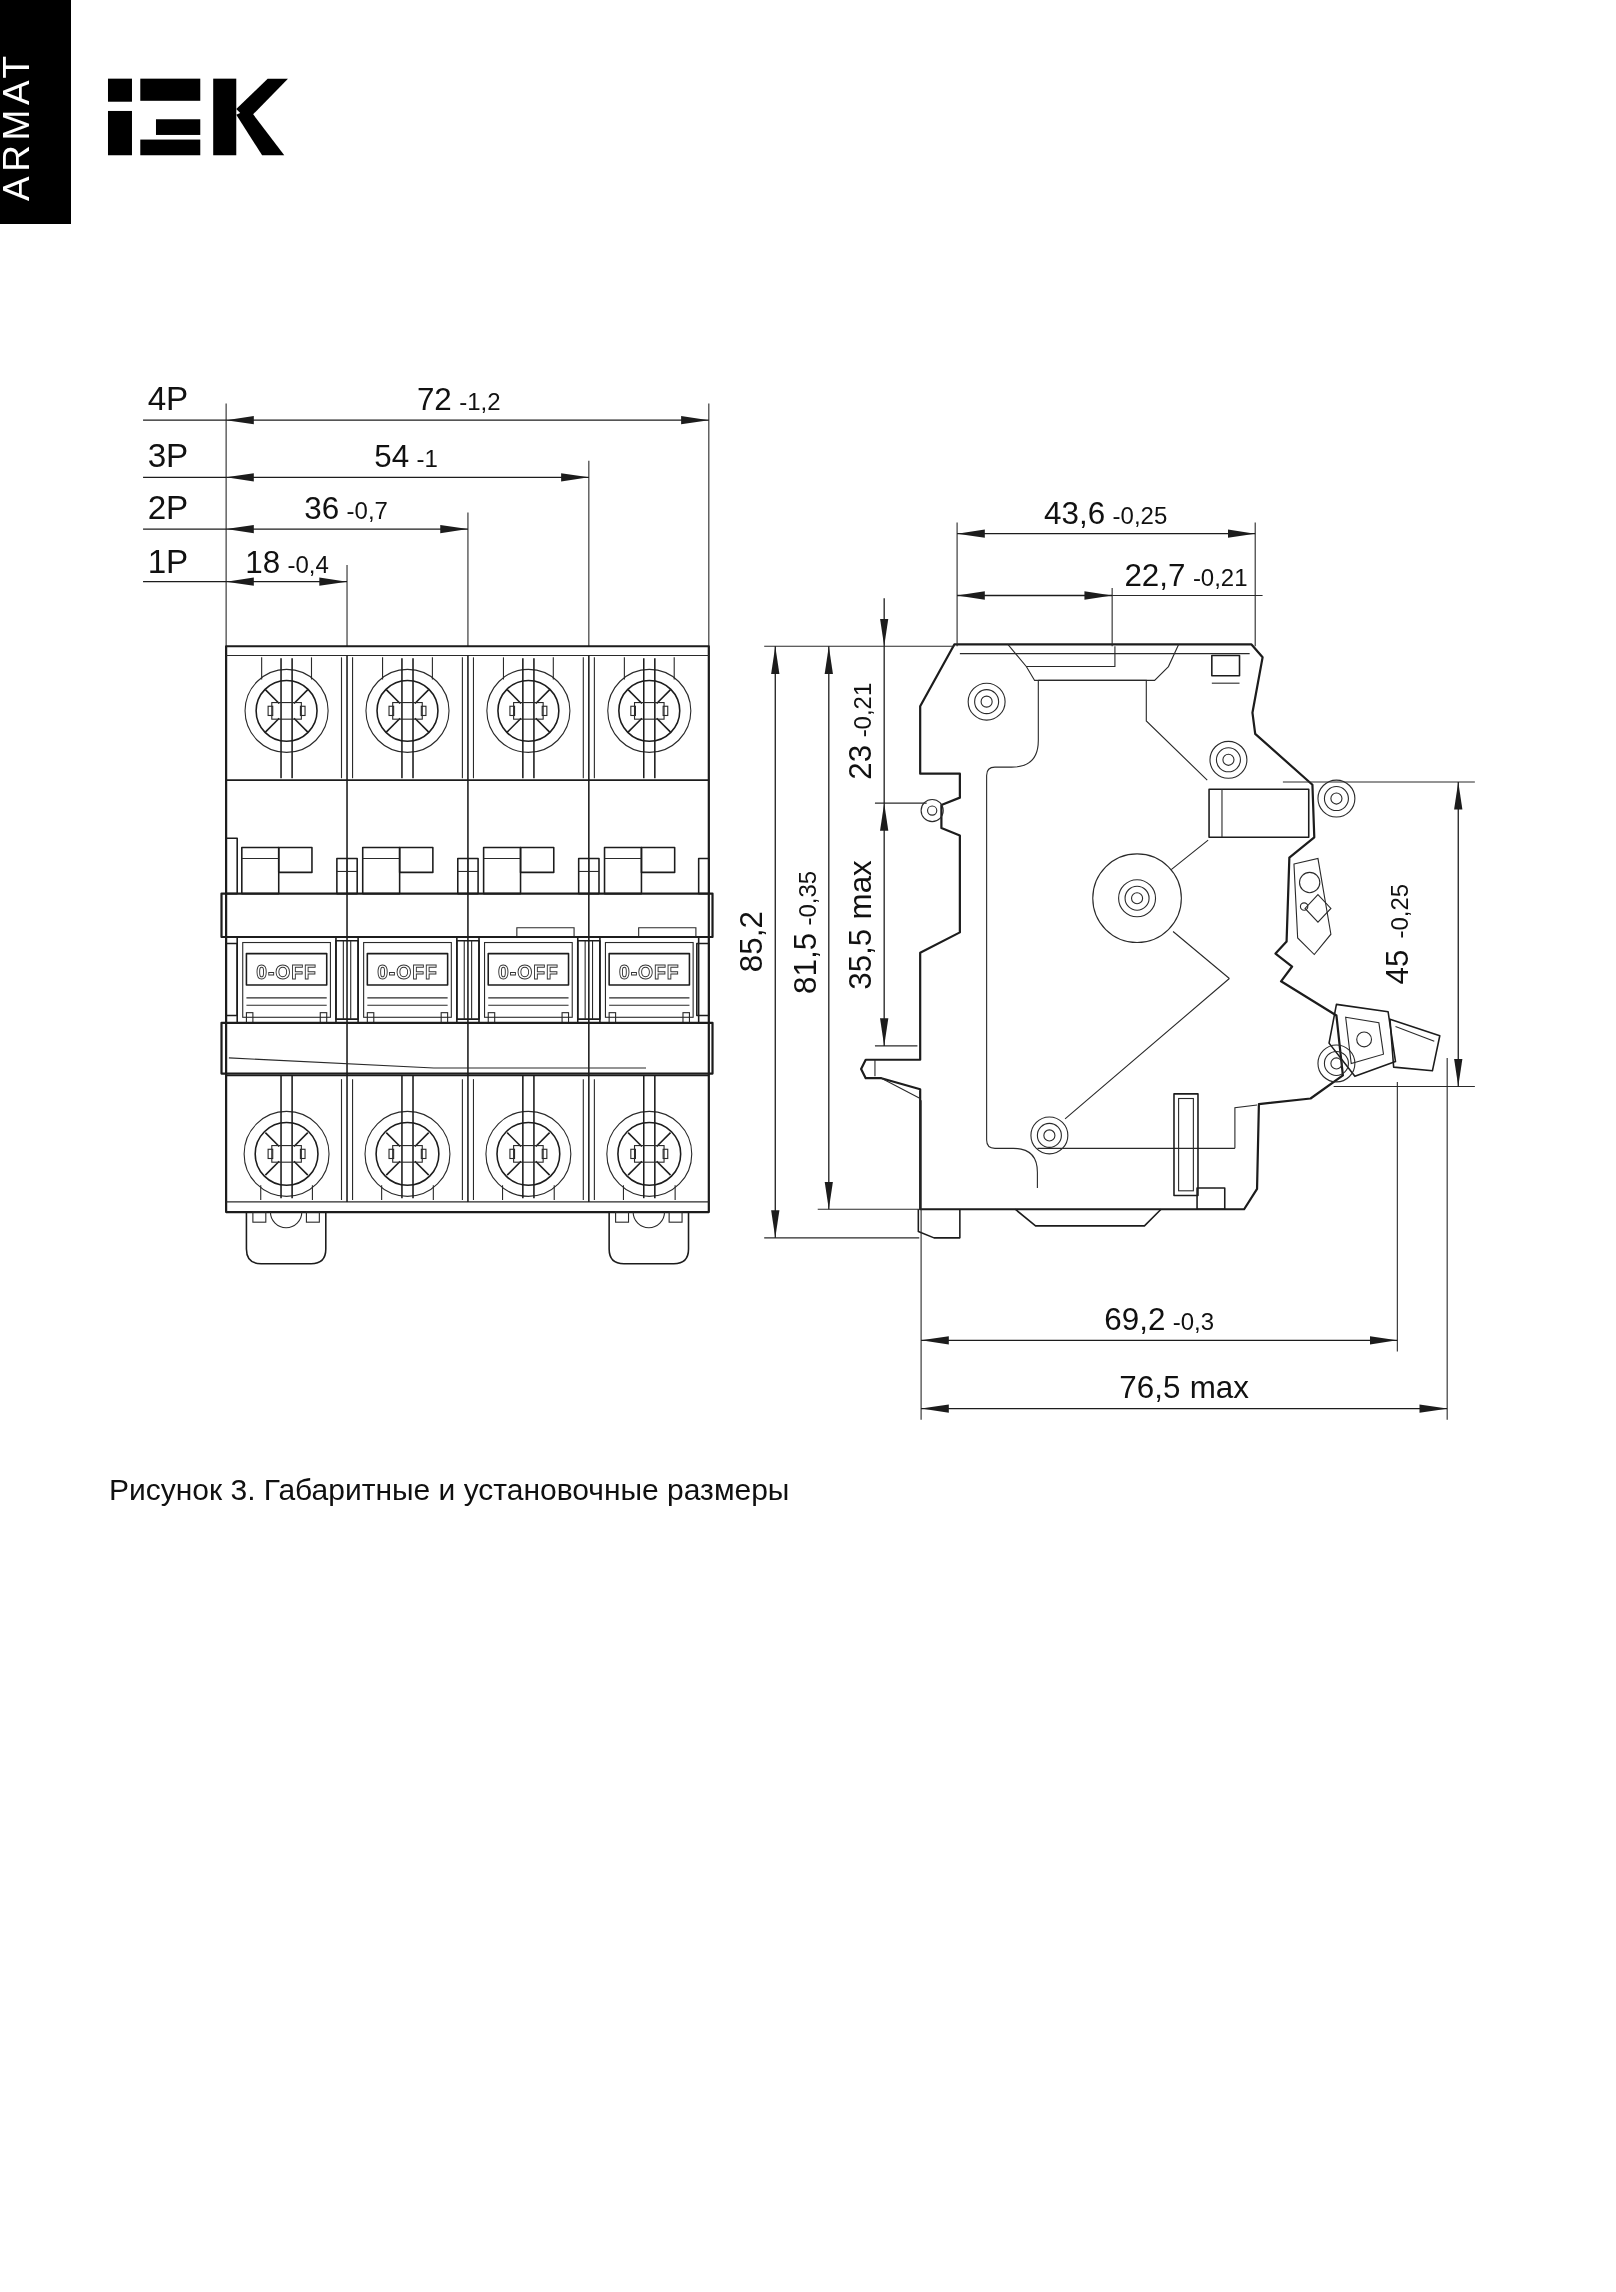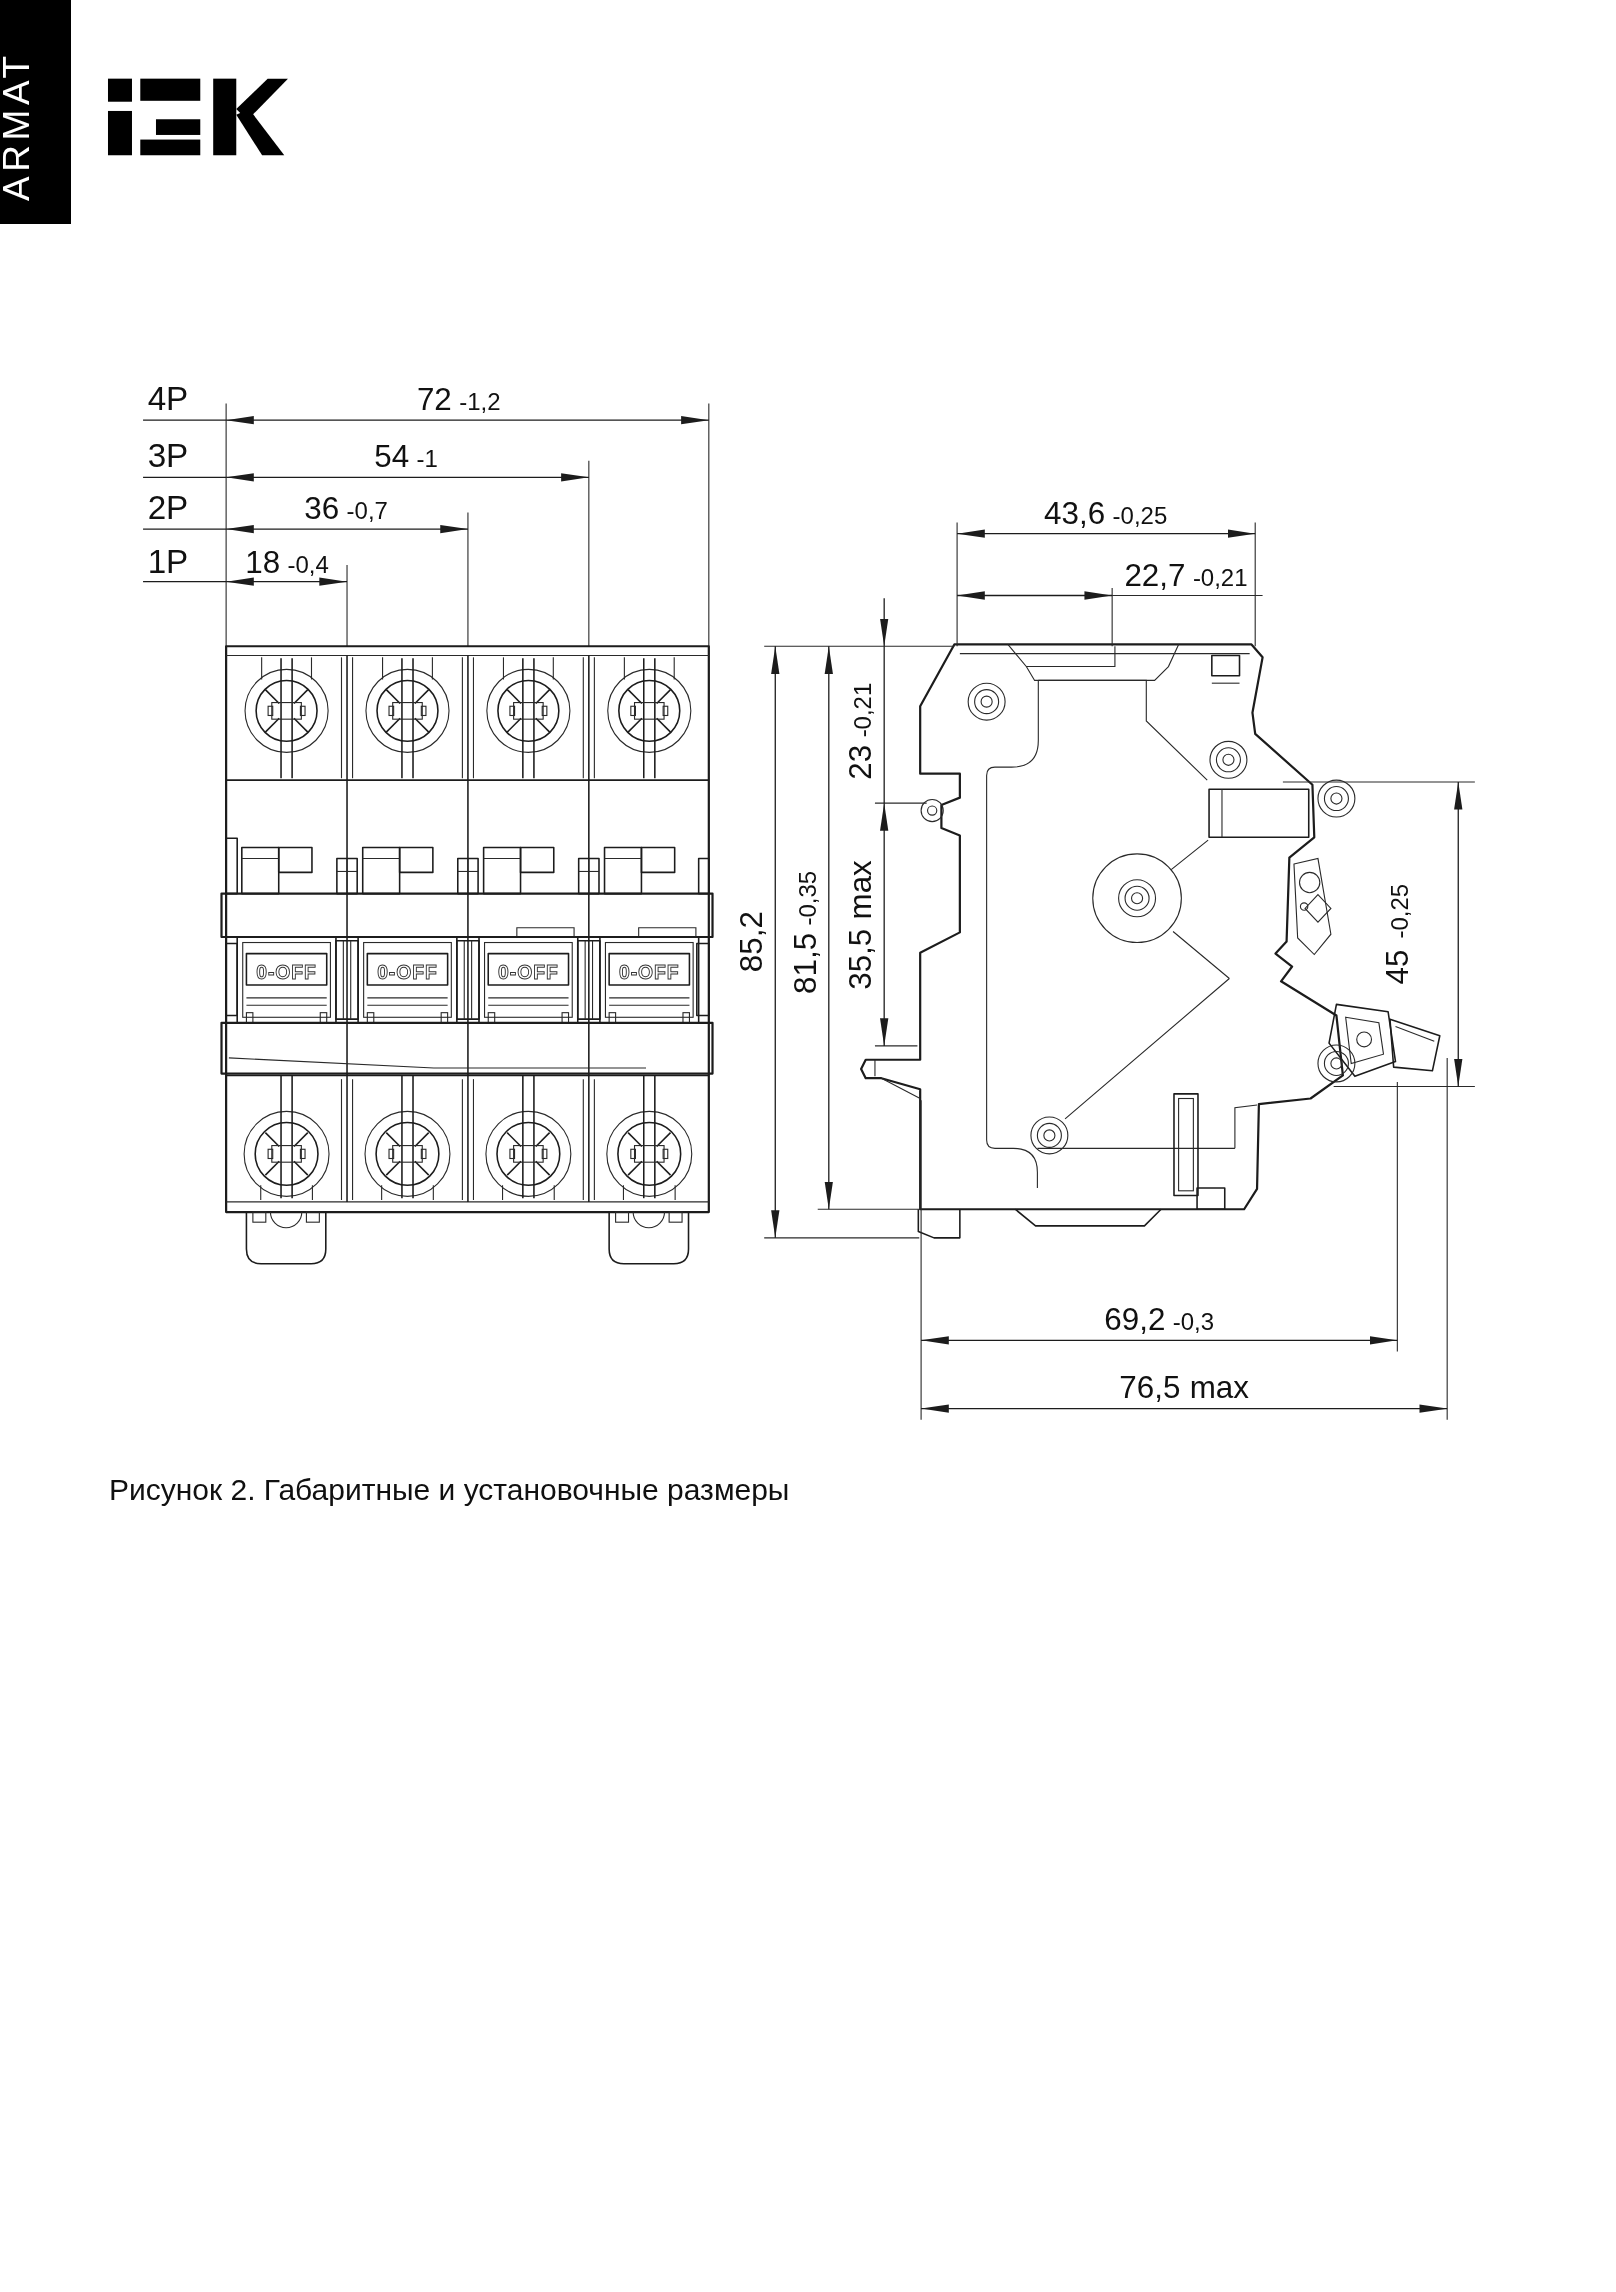--- a/index.html
+++ b/index.html
@@ -326,15 +326,15 @@
 
         <line x1="998" y1="1452" x2="1514" y2="1452" class="d" marker-start="url(#arr)" marker-end="url(#arr)"></line>
         <text x="1256" y="1441" text-anchor="middle" class="dim"><tspan>69,2</tspan><tspan class="tol" dx="8">-0,3</tspan></text>
 
         <line x1="998" y1="1526" x2="1568" y2="1526" class="d" marker-start="url(#arr)" marker-end="url(#arr)"></line>
         <text x="1283" y="1515" text-anchor="middle" class="dim"><tspan>76,5</tspan><tspan dx="10">max</tspan></text>
       </g>
     </g>
   </svg>
 
-  <div id="caption">Рисунок 2. Габаритные и установочные размеры</div>
+  <div id="caption">Рисунок 3. Габаритные и установочные размеры</div>
 </div>
 
 
 </body></html>

